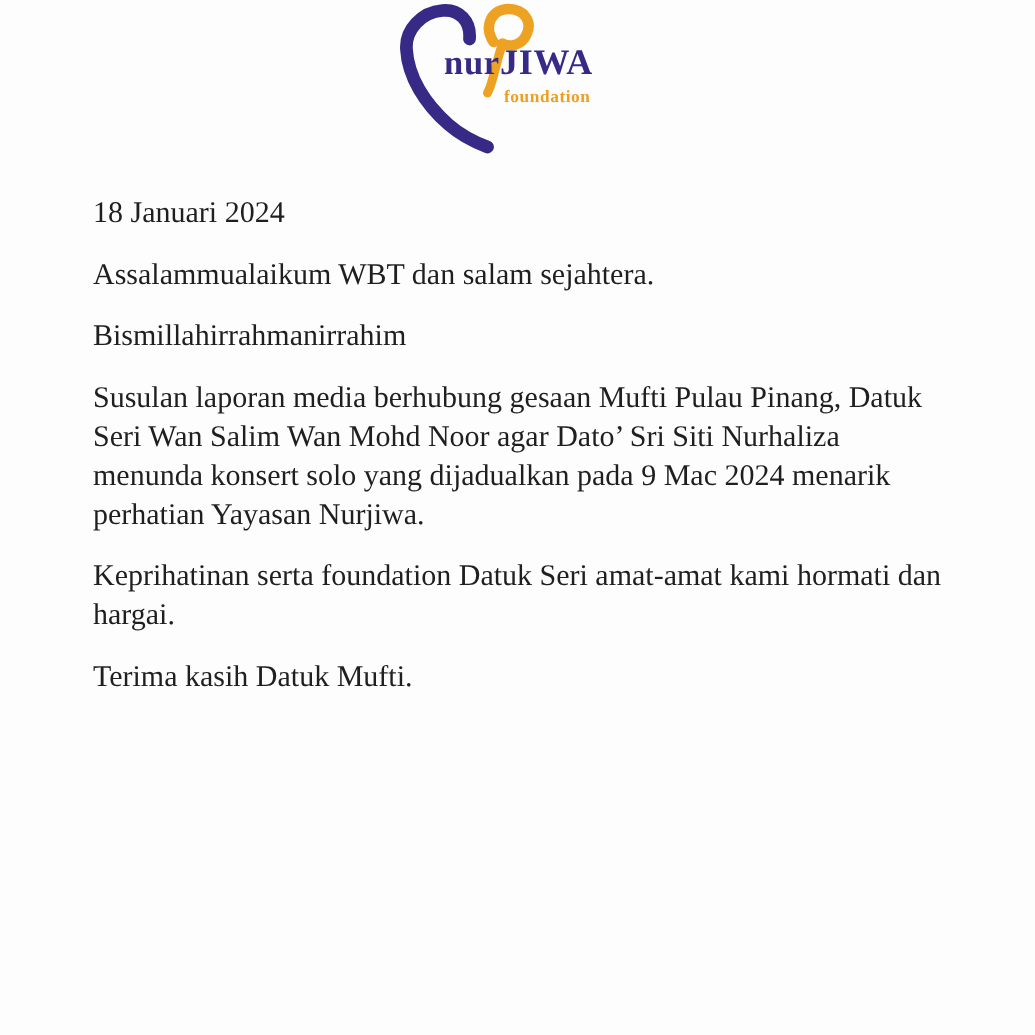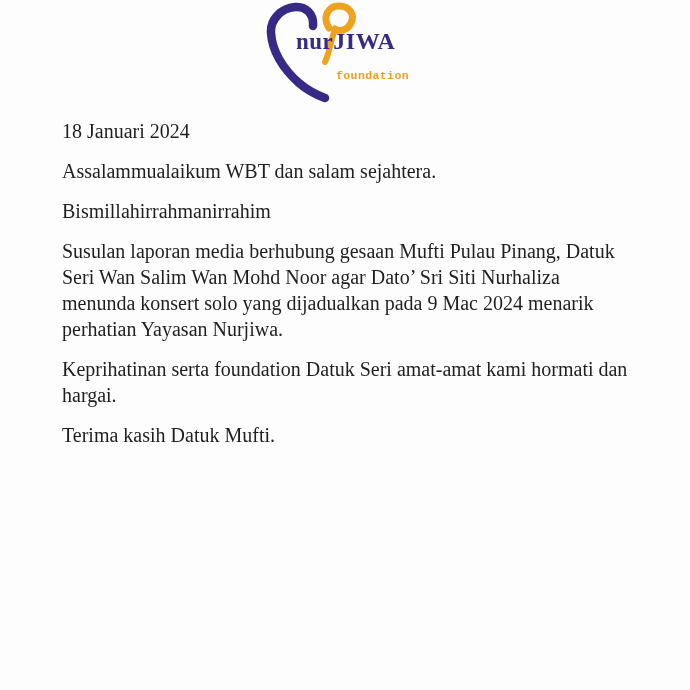--- a/index.html
+++ b/index.html
@@ -45,41 +45,41 @@
     letter-spacing: 0.5px;
     z-index: 2;
   }
   .wordmark .suffix {
     font-size: 24px;
     text-align: right;
   }
   .tagline {
     position: absolute;
     left: 78px;
-    top: 67px;
-    font-family: Liberation Mono, monospace;
+    top: 57px;
+    font-family: Liberation Serif, serif;
     font-weight: bold;
     font-size: 11.5px;
     letter-spacing: 0.4px;
     color: #ee9f1e;
     z-index: 2;
   }
   
   .letter {
     position: absolute;
     left: 62px;
     top: 114px;
     width: 576px;
     font-size: 20px;
     line-height: 26px;
     color: #1f1f1f;
     text-align: left;
   }
   .letter p {
-    margin: 4px 0 14px 0;
+    margin: 15px 0 14px 0;
   }
 </style>
 </head>
 <body>
 
 <div class="page">
 
   <div class="logo">
     <svg viewBox="0 0 200 110" aria-hidden="true">
 

